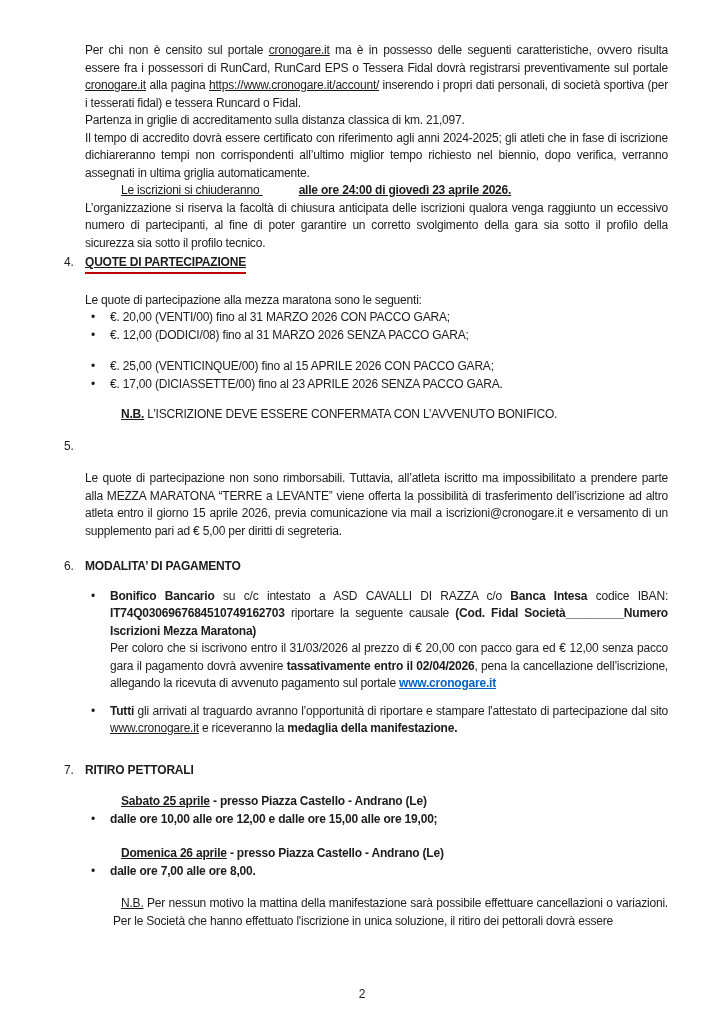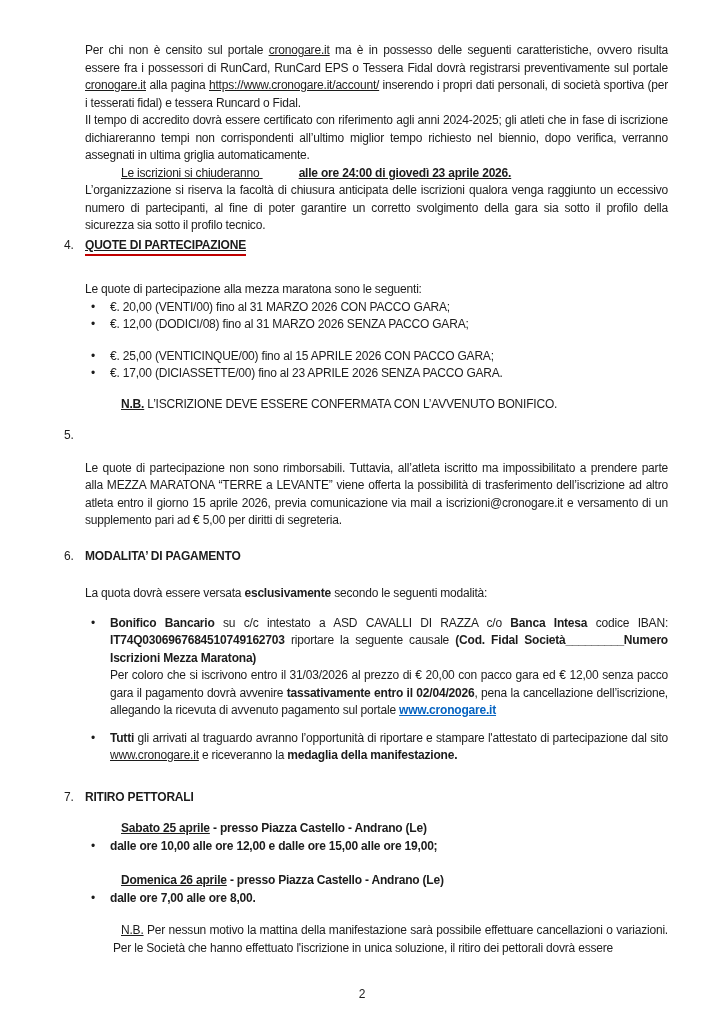--- a/index.html
+++ b/index.html
@@ -50,29 +50,30 @@
     text-align:center;
     letter-spacing:0;
   }
 </style>
 </head>
 <body>
 
 <div class="page">
 
   <p class="just"><span>Per chi non è censito sul portale </span><span class="doclink">cronogare.it</span><span> ma è in possesso delle seguenti caratteristiche, ovvero risulta essere fra i possessori di RunCard, RunCard EPS o Tessera Fidal dovrà registrarsi preventivamente sul portale </span><span class="doclink">cronogare.it</span><span> alla pagina </span><span class="doclink">https://www.cronogare.it/account/</span><span> inserendo i propri dati personali, di società sportiva (per i tesserati fidal) e tessera Runcard o Fidal.</span></p>
+  <p class="just">Partenza in griglie di accreditamento sulla distanza classica di km. 21,097.</p>
   <p class="just">Il tempo di accredito dovrà essere certificato con riferimento agli anni 2024-2025; gli atleti che in fase di iscrizione dichiareranno tempi non corrispondenti all’ultimo miglior tempo richiesto nel biennio, dopo verifica, verranno assegnati in ultima griglia automaticamente.</p>
   <p class="just"><span class="u">Le iscrizioni si chiuderanno </span><span class="u b">alle ore 24:00 di giovedì  23 aprile 2026.</span></p>
   <p class="just">L’organizzazione si riserva la facoltà di chiusura anticipata delle iscrizioni qualora venga raggiunto un eccessivo numero di partecipanti, al fine di poter garantire un corretto svolgimento della gara sia sotto il profilo della sicurezza sia sotto il profilo tecnico.</p>
 
   <div class="heading" style="margin-top:2px;">
     <span class="num">4.</span>
     <span class="h4-title">QUOTE DI PARTECIPAZIONE</span>
   </div>
-  <p style="margin-top:25px;">Le quote di partecipazione alla mezza maratona sono le seguenti:</p>
+  <p style="margin-top:18px;">Le quote di partecipazione alla mezza maratona sono le seguenti:</p>
   <div class="bullet-row">
     <span class="bullet">•</span>
     <div class="btext">€. 20,00 (VENTI/00) fino al 31 MARZO 2026 CON PACCO GARA;</div>
   </div>
   <div class="bullet-row">
     <span class="bullet">•</span>
     <div class="btext">€. 12,00 (DODICI/08) fino al 31 MARZO 2026 SENZA PACCO GARA;</div>
   </div>
   <div class="bullet-row gap-blank">
     <span class="bullet">•</span>
@@ -86,21 +87,20 @@
 
   <div class="heading" style="margin-top:14px;">
     <span class="num">5.</span>
   </div>
   <p class="just" style="margin-top:15px;">Le quote di partecipazione non sono rimborsabili. Tuttavia, all’atleta iscritto ma impossibilitato a prendere parte alla MEZZA MARATONA “TERRE a LEVANTE” viene offerta la possibilità di trasferimento dell’iscrizione ad altro atleta entro il giorno 15 aprile 2026, previa comunicazione via mail a iscrizioni@cronogare.it e versamento di un supplemento pari ad € 5,00 per diritti di segreteria.</p>
 
   <div class="heading" style="margin-top:18px;">
     <span class="num">6.</span>
     <span>MODALITA’ DI PAGAMENTO</span>
   </div>
-  <p style="margin-top:20px;"><span>La quota dovrà essere versata </span><span class="b">esclusivamente</span><span> secondo le seguenti modalità:</span></p>
 
   <div class="bullet-row" style="margin-top:12px;">
     <span class="bullet">•</span>
     <div class="btext just">
       <span class="b">Bonifico Bancario</span><span> su c/c intestato a ASD CAVALLI DI RAZZA c/o </span><span class="b">Banca Intesa</span><span>  codice IBAN: </span><span class="b">IT74Q0306967684510749162703</span><span> riportare la seguente causale </span><span class="b">(Cod. Fidal Società_________Numero Iscrizioni Mezza Maratona)</span>
       <p class="just"><span>Per coloro che si iscrivono entro il 31/03/2026 al prezzo di € 20,00 con pacco gara ed € 12,00 senza pacco gara il pagamento dovrà avvenire </span><span class="b">tassativamente entro il 02/04/2026</span><span>, pena la cancellazione dell’iscrizione,  allegando la ricevuta di avvenuto pagamento sul portale  </span><span class="bluelink">www.cronogare.it</span></p>
     </div>
   </div>
 
   <div class="bullet-row" style="margin-top:10px;">

